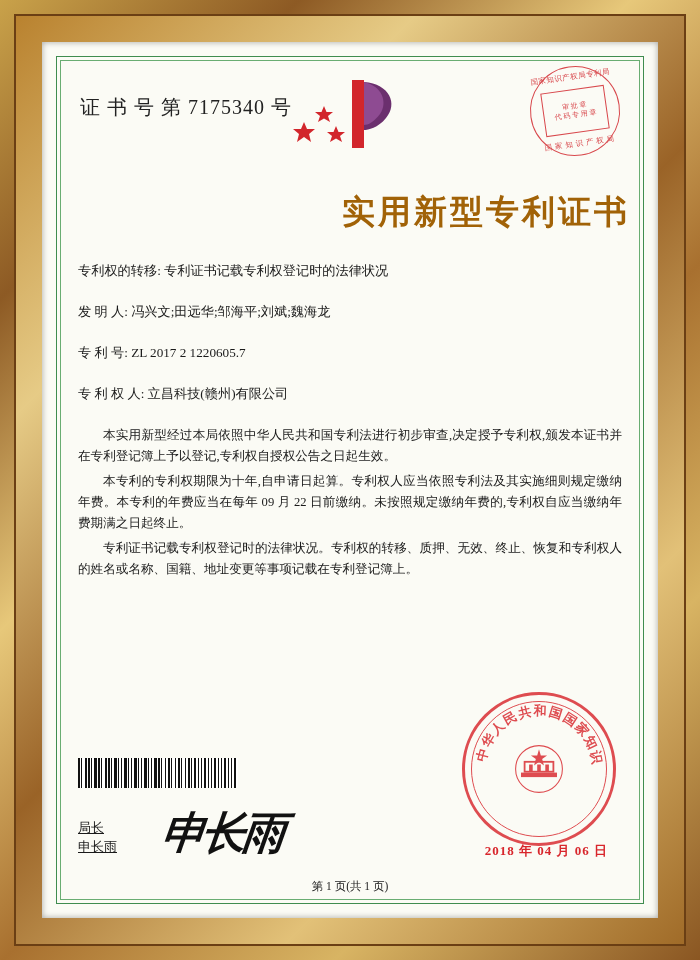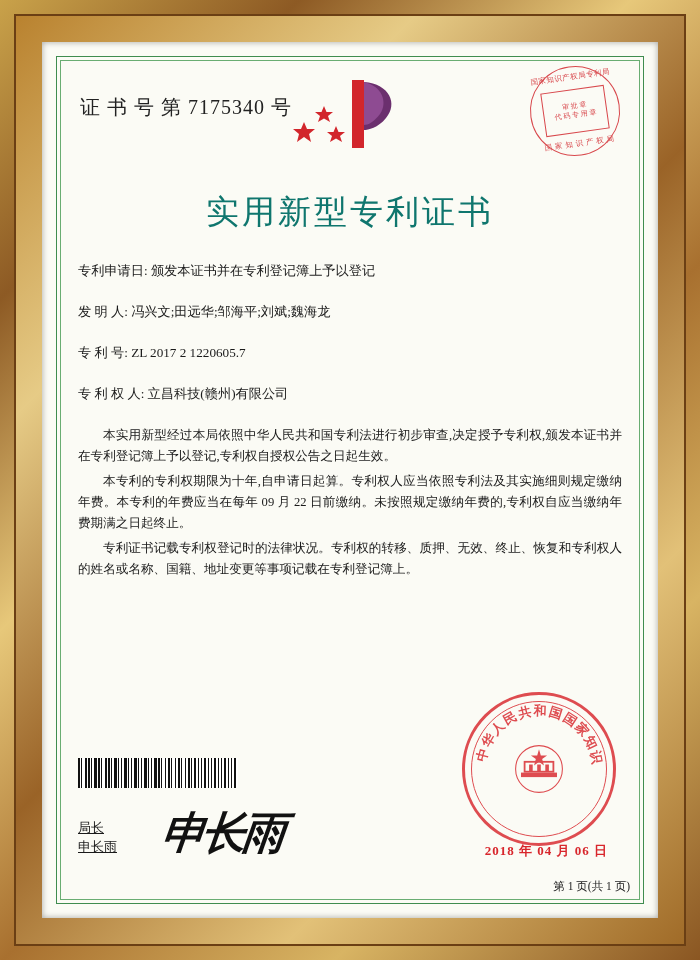--- a/index.html
+++ b/index.html
@@ -67,25 +67,25 @@
   }
   .seal-top .arc{
     position:absolute;top:5px;left:0;right:0;text-align:center;
     font-size:7.5px;letter-spacing:.5px;
   }
   .seal-top .arc2{
     position:absolute;bottom:6px;left:0;right:0;text-align:center;
     font-size:7.5px;letter-spacing:.5px;
   }
   .title{
-    text-align:center;
-    font-size:33px;font-weight:normal;letter-spacing:3px;
+    text-align:right;
+    font-size:33px;font-weight:bold;letter-spacing:3px;
     font-family:"DejaVu Sans", sans-serif;
     margin-top:4px;margin-bottom:26px;
-    color:#0f766e;
+    color:#a16207;
   }
   .fields{margin:0 8px;}
   .field{
     font-size:13.2px;line-height:20px;margin-bottom:21px;
     white-space:nowrap;
   }
   .field .lbl{display:inline-block;}
   .field .val{display:inline-block;}
   .paras{margin:18px 8px 8px 8px;}
   .para{
@@ -129,21 +129,21 @@
   .big-seal .arc-txt{
     position:absolute;left:0;right:0;top:0;height:100%;
   }
   .seal-date{
     position:absolute;right:22px;bottom:36px;
     font-size:13px;color:#d8262c;font-weight:bold;
     letter-spacing:1px;
   }
   .page-foot{
     position:absolute;left:0;right:0;bottom:2px;
-    text-align:right;font-size:11.5px;color:#222;
+    text-align:center;font-size:11.5px;color:#222;
   }
 </style>
 </head>
 <body>
 
 <div class="certificate">
   <div class="frame-inner"></div>
 
   <div class="paper">
     <div class="green-border"></div>
@@ -175,22 +175,22 @@
             </div>
           </div>
           <div class="arc2">国 家 知 识 产 权 局</div>
         </div>
       </div>
 
       <div class="title">实用新型专利证书</div>
 
       <div class="fields">
         <div class="field">
-          <span class="lbl">专利申请日:</span>
-          <span class="val">颁发本证书并在专利登记簿上予以登记</span>
+          <span class="lbl">专利权的转移:</span>
+          <span class="val">专利证书记载专利权登记时的法律状况</span>
         </div>
         <div class="field">
           <span class="lbl">发 明 人:</span>
           <span class="val">冯兴文;田远华;邹海平;刘斌;魏海龙</span>
         </div>
         <div class="field">
           <span class="lbl">专 利 号:</span>
           <span class="val">ZL 2017 2 1220605.7</span>
         </div>
         <div class="field">

